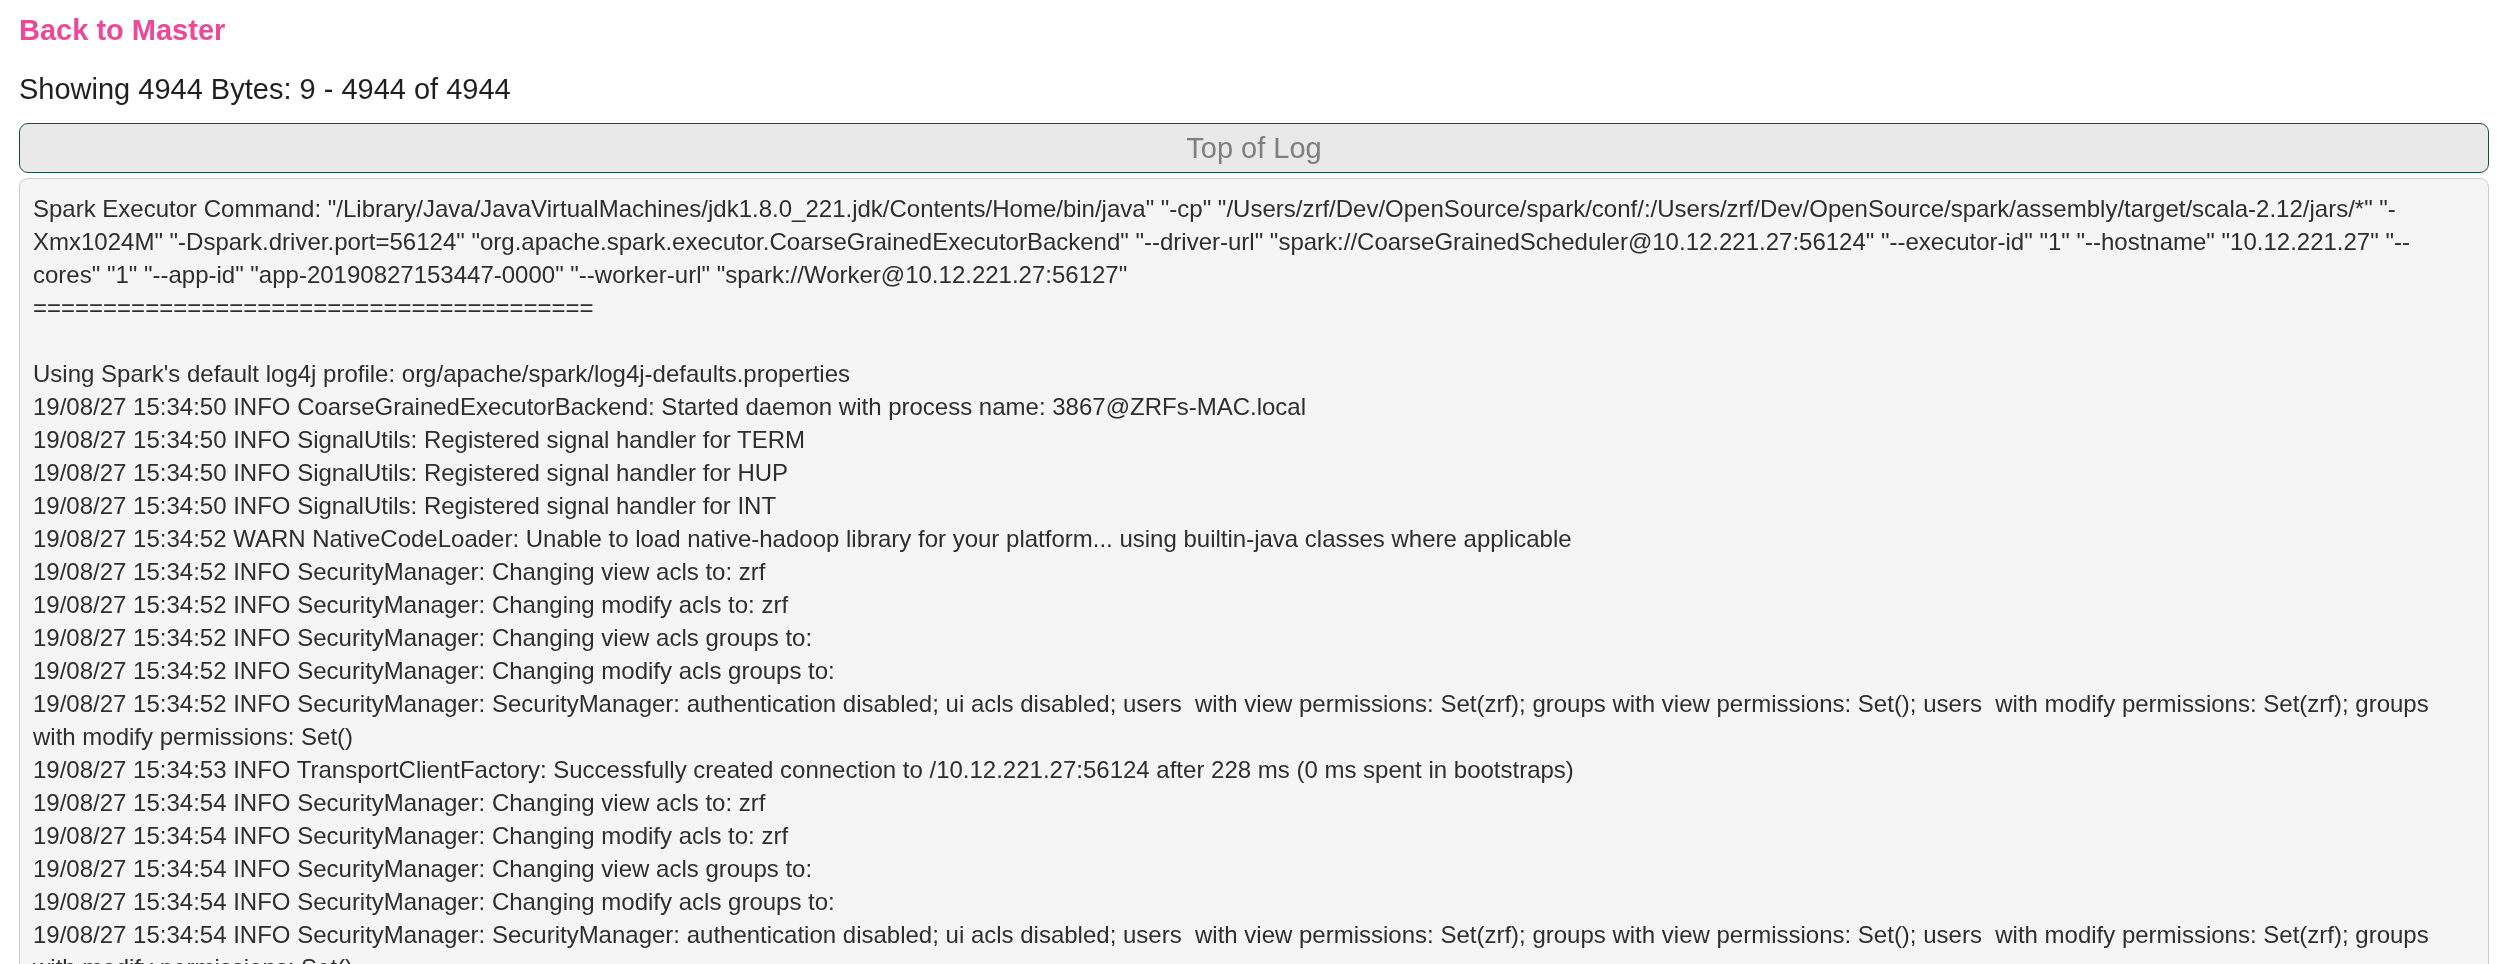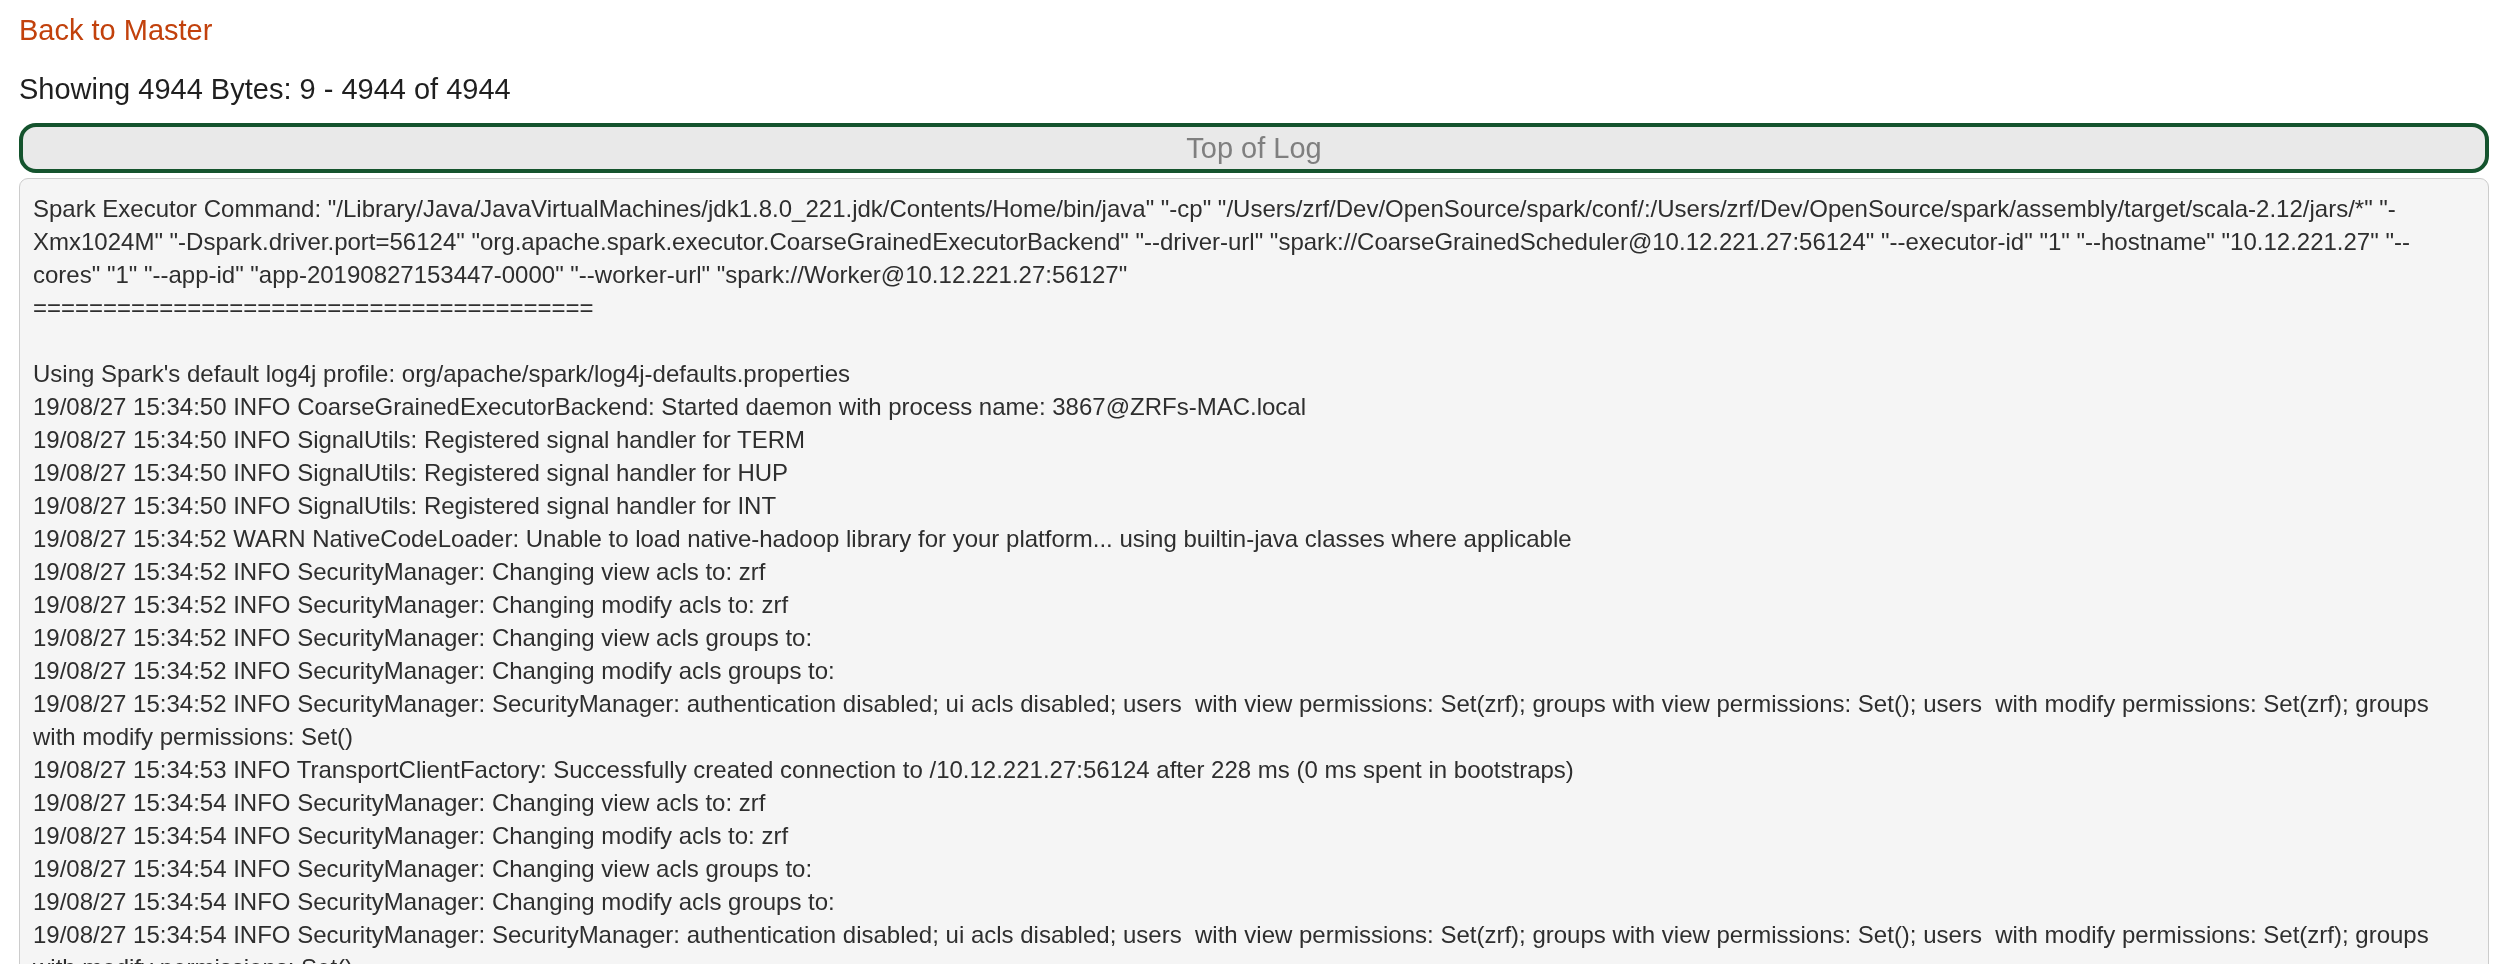--- a/index.html
+++ b/index.html
@@ -4,36 +4,37 @@
 <style>
   * { margin: 0; padding: 0; box-sizing: border-box; }
   html, body {
     width: 2510px; height: 964px; overflow: hidden;
     background: #ffffff;
     font-family: "Liberation Sans", "DejaVu Sans", sans-serif;
   }
   .page { padding: 14px 21px 0 19px; }
   .back-link {
     display: inline-block;
-    color: #c2410c;
+    color: #ec4899;
     font-size: 29px;
     text-decoration: none;
     margin-bottom: 26px;
     cursor: pointer;
+    font-weight: bold;
   }
   .byte-info {
     font-size: 29px;
     color: #1f1f1f;
     margin-bottom: 17px;
   }
   .log-header-bar {
     height: 50px;
     background: #e9e9e9;
-    border: 4px solid #14532d;
-    border-radius: 17px;
+    border: 1px solid #14532d;
+    border-radius: 9px;
     display: flex;
     align-items: center;
     justify-content: center;
     color: #7f7f7f;
     font-size: 29px;
     margin-bottom: 5px;
   }
   .log-box {
     background: #f5f5f5;
     border: 1px solid #cccccc;

